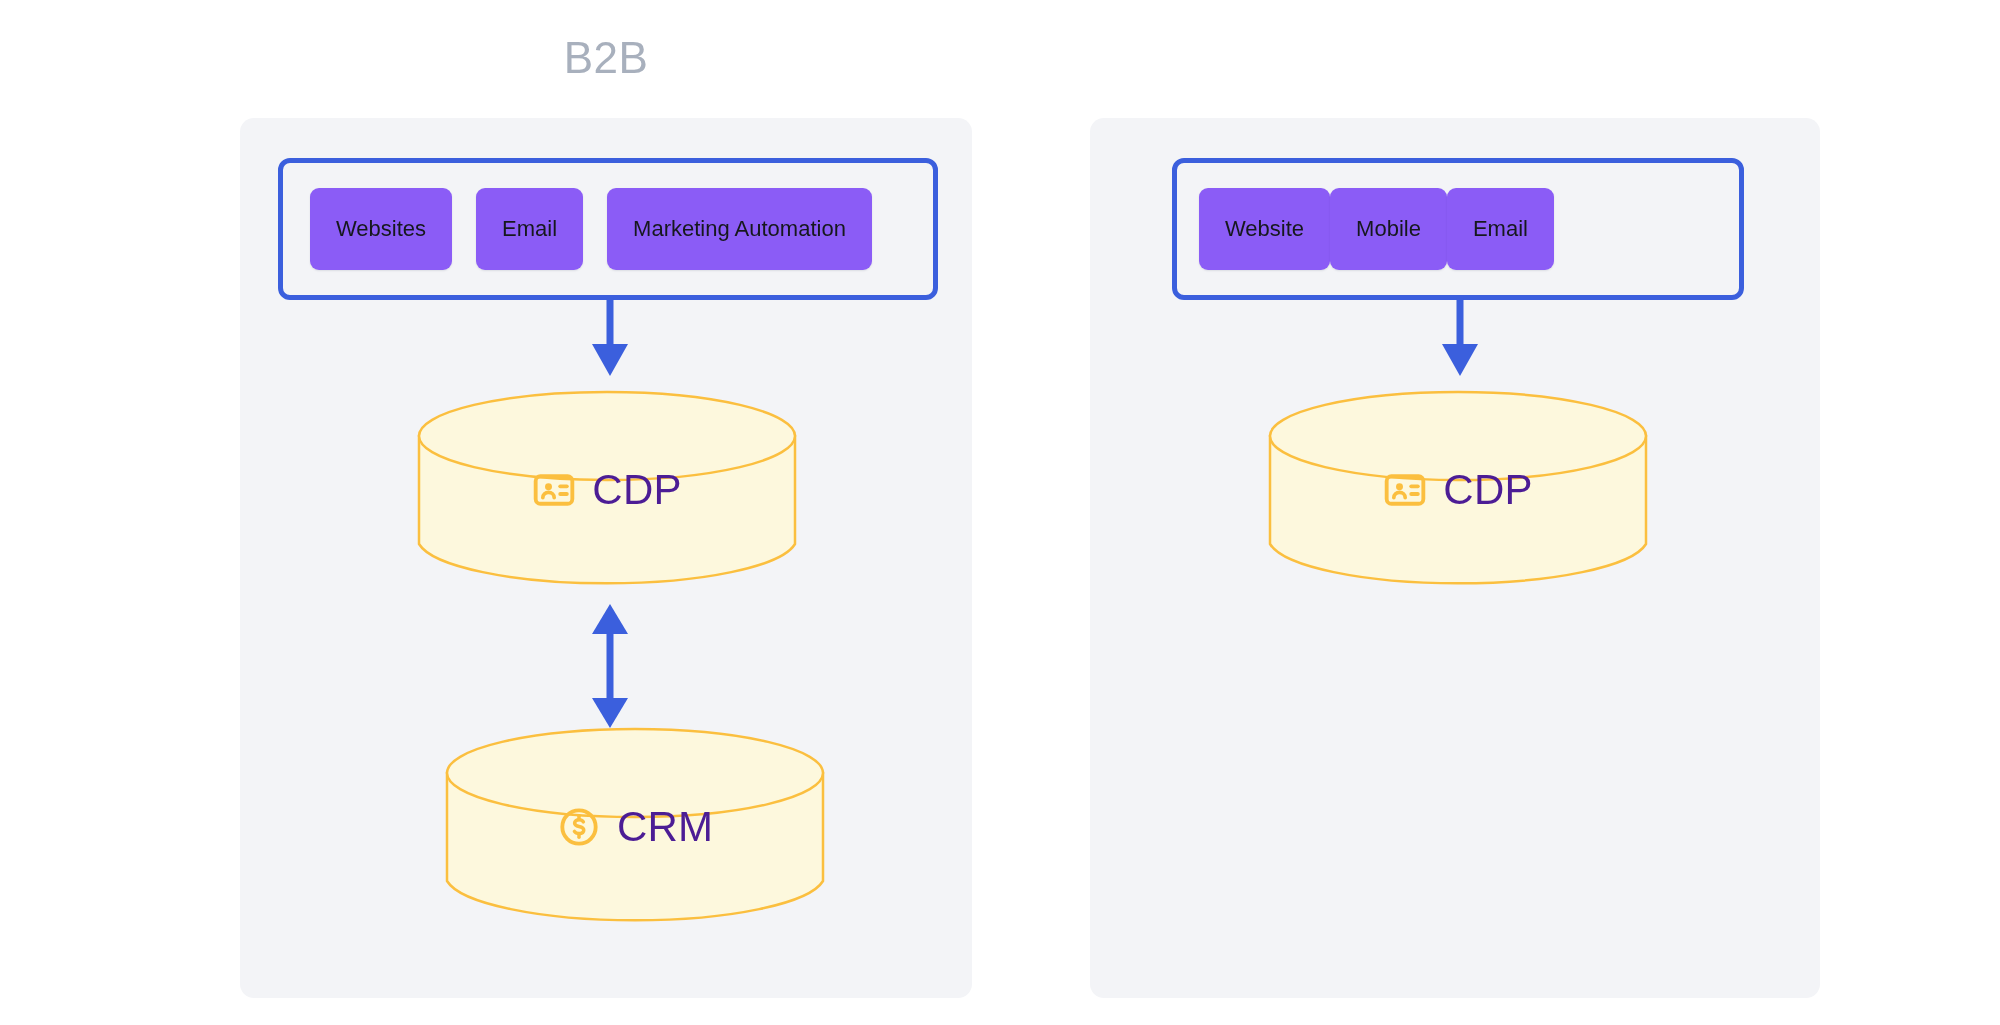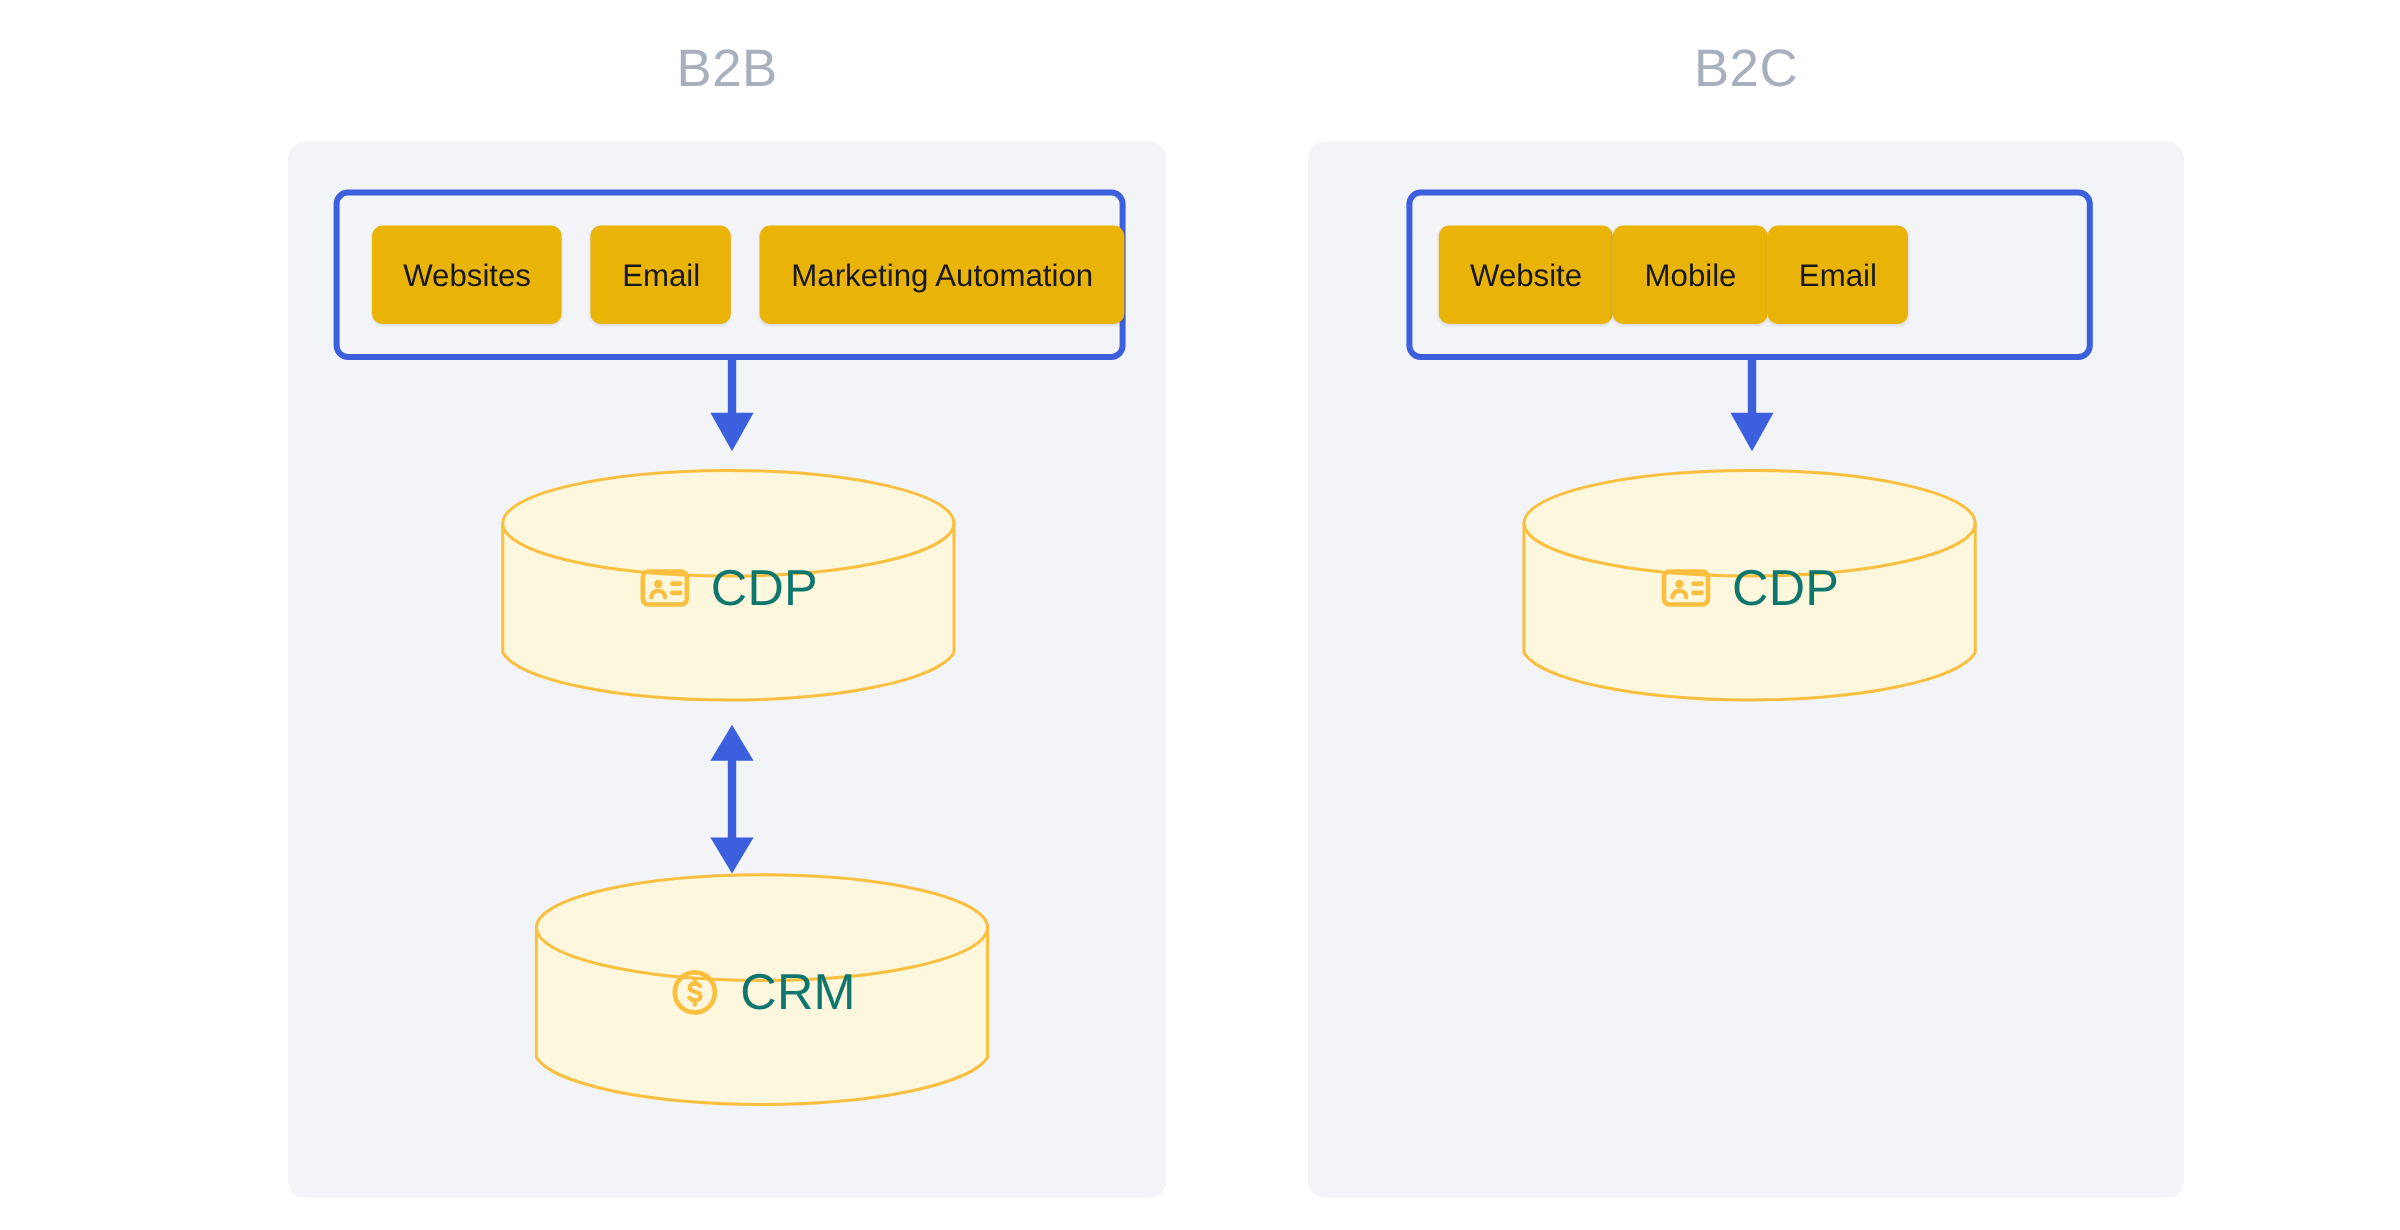--- a/index.html
+++ b/index.html
@@ -62,24 +62,24 @@
     padding-left: 27px;
     gap: 24px;
   }
   #sources-b2c {
     left: 1172px; top: 158px; width: 572px; height: 142px;
     justify-content: flex-start;
     padding: 0 22px;
   }
 
   .source-chip {
-    background: #eab308;
+    background: #8b5cf6;
     border-radius: 9px;
     color: #16181d;
-    font-size: 26px;
+    font-size: 22px;
     line-height: 1;
     display: flex;
     align-items: center;
     justify-content: center;
     height: 82px;
     padding: 0 26px;
     white-space: nowrap;
     box-shadow: 0 1px 2px rgba(20,30,60,0.10);
   }
 
@@ -107,39 +107,38 @@
     top: 50%;
     transform: translateY(-50%);
     display: flex;
     align-items: center;
     justify-content: center;
     gap: 16px;
     pointer-events: none;
   }
   .cyl-label .txt {
     font-size: 42px;
-    color: #0f766e;
+    color: #4c1d95;
     line-height: 1;
     letter-spacing: 0.2px;
   }
   .cyl-icon {
     width: 44px;
     height: 44px;
     display: block;
     flex: 0 0 auto;
   }
 </style>
 </head>
 <body>
 
 <div class="canvas">
 
   <div class="col-title" id="title-b2b">B2B</div>
 
-  <div class="col-title" id="title-b2c">B2C</div>
 
   <div class="panel" id="panel-b2b"></div>
 
   <div class="sources-box" id="sources-b2b">
     <div class="source-chip">Websites</div>
     <div class="source-chip">Email</div>
     <div class="source-chip">Marketing Automation</div>
   </div>
 
   <svg class="arrow-svg" id="arrow-b2b-sources-cdp" viewBox="0 0 140 80">

